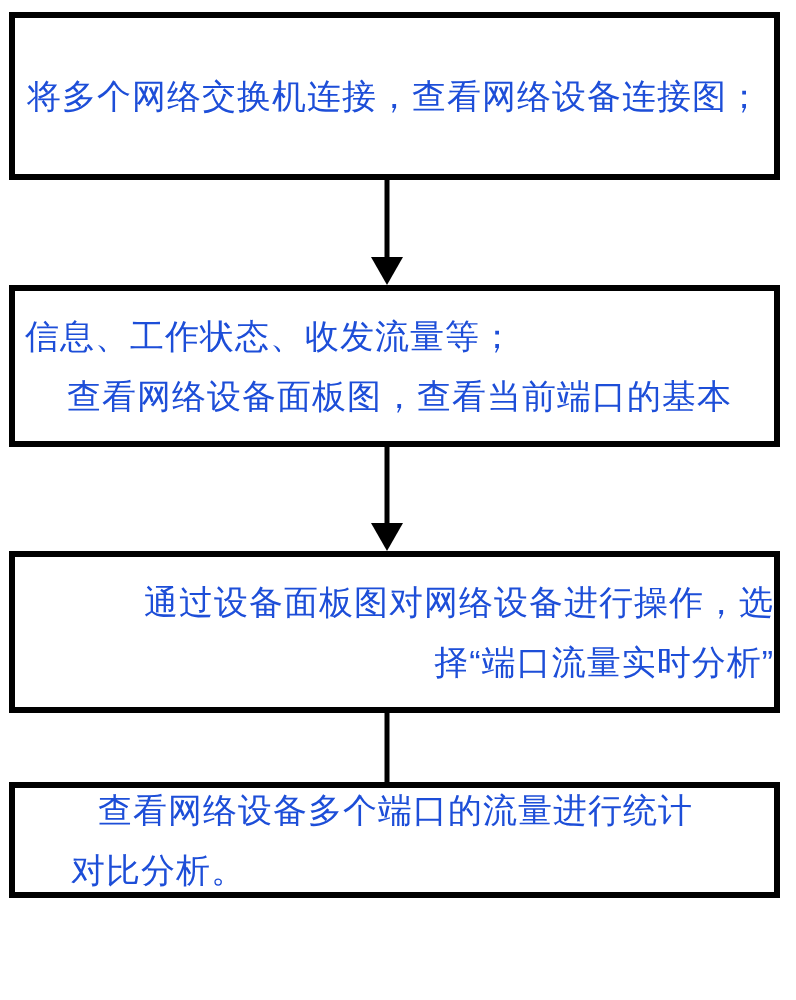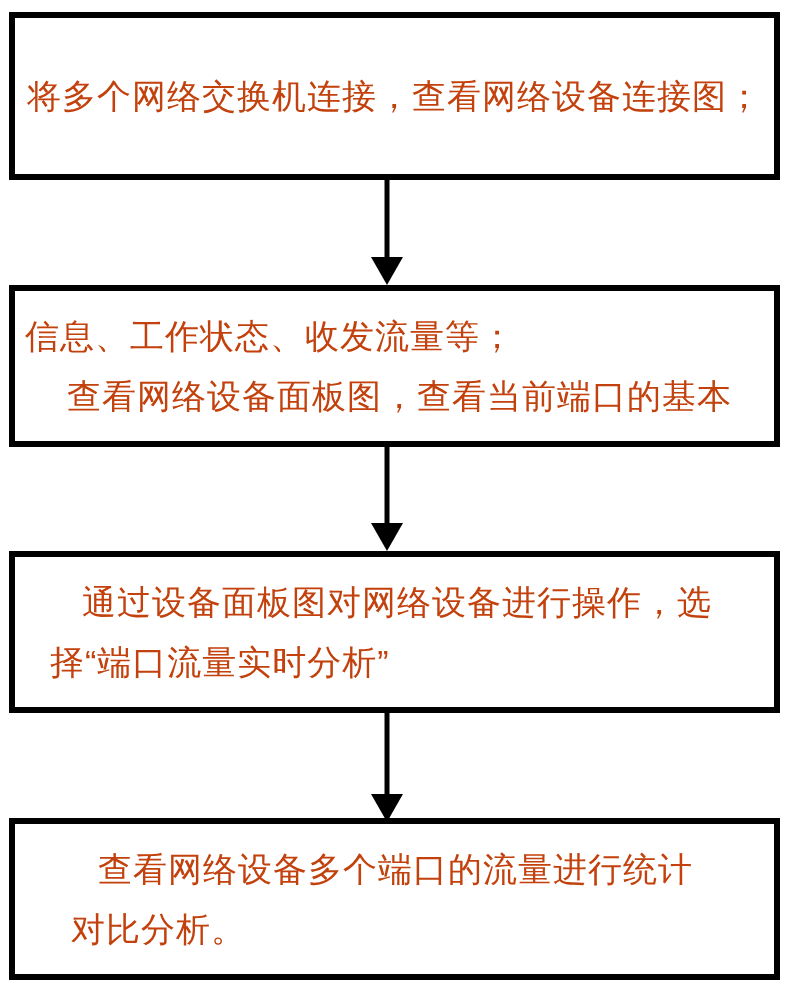--- a/index.html
+++ b/index.html
@@ -25,26 +25,26 @@
     background: #ffffff;
     display: flex;
     flex-direction: column;
     justify-content: center;
   }
   .flow-box .line {
     font-size: 34px;
     line-height: 60px;
     letter-spacing: 1px;
     white-space: nowrap;
-    color: #c2410c;
+    color: #1d4ed8;
   }
   #box1 { top: 12px;  height: 168px; align-items: center; }
   #box2 { top: 285px; height: 162px; }
-  #box3 { top: 551px; height: 162px; }
-  #box4 { top: 818px; height: 162px; }
+  #box3 { top: 551px; height: 162px; text-align: right; }
+  #box4 { top: 782px; height: 116px; }
 
   #box2 .line-first  { padding-left: 52px; }
   #box2 .line-second { padding-left: 10px; }
   #box3 .line-first  { padding-left: 67px; }
   #box3 .line-second { padding-left: 35px; }
   #box4 .line-first  { padding-left: 83px; }
   #box4 .line-second { padding-left: 56px; }
 
   .connector {
     position: absolute;

